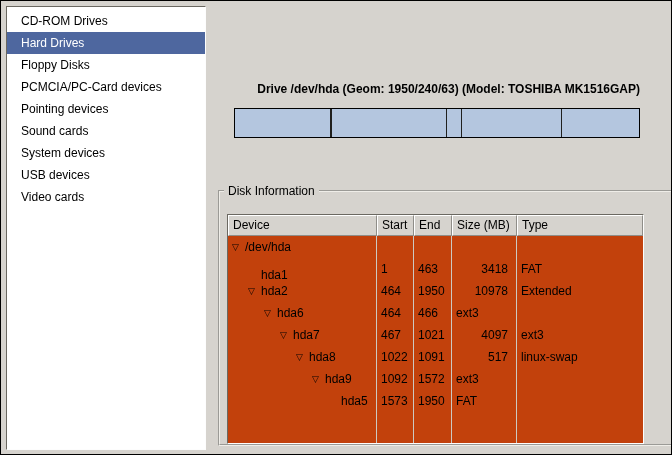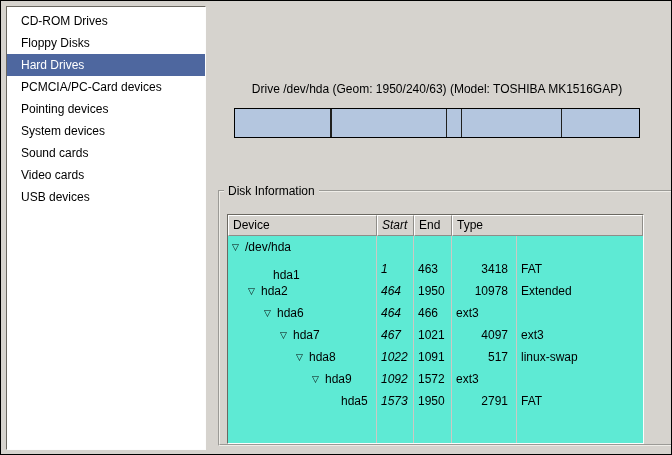--- a/index.html
+++ b/index.html
@@ -7,101 +7,102 @@
     background:var(--window-bg,#d6d3ce);border:1px solid #000;overflow:hidden;
     font-family:"Liberation Sans","DejaVu Sans",sans-serif;font-size:12px;color:#000;}
 
   
   .sidebar{position:absolute;left:5px;top:5px;width:200px;height:444px;box-sizing:border-box;
     background:#fff;border:1px solid;border-color:#6b6861 #fdfdfd #fdfdfd #6b6861;padding-top:3px;}
   .sb-item{height:22px;line-height:22px;padding-left:14px;white-space:nowrap;overflow:hidden;cursor:default;}
   .sb-item.selected{background:var(--selection-bg,#4e679f);color:var(--selection-fg,#fff);}
 
   
-  .drive-title{position:absolute;left:233px;top:81px;width:406px;text-align:center;white-space:nowrap;}
+  .drive-title{position:absolute;left:233px;top:81px;width:406px;text-align:right;white-space:nowrap;font-weight:bold;}
   .drive-bar{position:absolute;left:233px;top:107px;width:406px;height:30px;display:flex;
     box-sizing:border-box;border:1px solid #000;background:var(--partition-fill,#b4c6df);}
   .seg{height:100%;box-sizing:border-box;border-right:1px solid #20201e;background:var(--partition-fill,#b4c6df);}
   .seg:last-child{border-right:none;}
 
   
   fieldset.frame{position:absolute;left:217px;top:183px;width:476px;height:262px;box-sizing:border-box;
     margin:0;padding:0;border:2px groove #efede8;}
   legend.frame-label{margin-left:4px;padding:0 4px;}
 
   
   .table{position:absolute;left:7px;top:16px;width:417px;height:230px;box-sizing:border-box;
-    background:#5eead4;border:1px solid;border-color:#6b6861 #fdfdfd #fdfdfd #6b6861;
+    background:#c2410c;border:1px solid;border-color:#6b6861 #fdfdfd #fdfdfd #6b6861;
     display:flex;flex-direction:column;overflow:hidden;}
   .thead{display:flex;flex:none;height:21px;}
   .th{box-sizing:border-box;flex:none;background:var(--window-bg,#d6d3ce);
     border-top:1px solid #fff;border-left:1px solid #fff;
     border-right:1px solid #8f8d88;border-bottom:1px solid #8f8d88;
     padding-left:4px;line-height:19px;white-space:nowrap;overflow:hidden;cursor:default;}
   .tbody{flex:1;position:relative;overflow:hidden;}
   .tr{display:flex;height:22px;line-height:22px;position:relative;z-index:1;}
   .td{box-sizing:border-box;flex:none;white-space:nowrap;overflow:hidden;}
-  .c-device{width:149px;} .c-start{width:37px;font-style:italic;} .c-end{width:38px;} .c-size{width:65px;}
+  .c-device{width:149px;} .c-start{width:37px;} .c-end{width:38px;} .c-size{width:65px;}
   .c-type{flex:1 1 auto;width:auto;}
   .td.c-device{display:flex;align-items:center;}
   .expander{width:13px;flex:none;font-size:9px;line-height:22px;}
   .td.c-start,.td.c-end,.td.c-type{padding-left:4px;}
   .td.c-size{text-align:right;padding-right:9px;}
   .vline{position:absolute;top:0;bottom:0;width:1px;background:var(--table-grid,#ccc9c3);z-index:0;}
 </style>
 </head>
 <body>
 
 <div class="window">
 
   <div class="sidebar" id="sidebar">
       <div class="sb-item">CD-ROM Drives</div>
+      <div class="sb-item selected">Hard Drives</div>
       <div class="sb-item">Floppy Disks</div>
-      <div class="sb-item selected">Hard Drives</div>
       <div class="sb-item">PCMCIA/PC-Card devices</div>
       <div class="sb-item">Pointing devices</div>
+      <div class="sb-item">Sound cards</div>
       <div class="sb-item">System devices</div>
-      <div class="sb-item">Sound cards</div>
+      <div class="sb-item">USB devices</div>
       <div class="sb-item">Video cards</div>
-      <div class="sb-item">USB devices</div>
     </div>
 
   <div class="drive-title">Drive /dev/hda (Geom: 1950/240/63) (Model: TOSHIBA MK1516GAP)</div>
 
   <div class="drive-bar" id="drive-bar">
       <div class="seg" style="flex: 463 1 0%;"></div>
       <div class="seg" style="flex: 3 1 0%;"></div>
       <div class="seg" style="flex: 555 1 0%;"></div>
       <div class="seg" style="flex: 70 1 0%;"></div>
       <div class="seg" style="flex: 481 1 0%;"></div>
       <div class="seg" style="flex: 378 1 0%;"></div>
     </div>
 
   <fieldset class="frame">
     <legend class="frame-label">Disk Information</legend>
     <div class="table">
       <div class="thead" id="thead">
           <div class="th c-device">Device</div>
           <div class="th c-start">Start</div>
           <div class="th c-end">End</div>
+          <div class="th c-size">Size (MB)</div>
           <div class="th c-type">Type</div>
         </div>
       <div class="tbody" id="tbody">
           <div class="tr">
             <div class="td c-device" style="padding-left: 4px;">
               <span class="expander">▽</span>
               <span>/dev/hda</span>
             </div>
             <div class="td c-start"></div>
             <div class="td c-end"></div>
             <div class="td c-size"></div>
             <div class="td c-type"></div>
           </div>
           <div class="tr">
-            <div class="td c-device" style="padding-left: 32px; margin-top: 12px;">
+            <div class="td c-device" style="padding-left: 20px; margin-top: 12px;">
               <span class="expander"></span>
               <span>hda1</span>
             </div>
             <div class="td c-start">1</div>
             <div class="td c-end">463</div>
             <div class="td c-size">3418</div>
             <div class="td c-type">FAT</div>
           </div>
           <div class="tr">
             <div class="td c-device" style="padding-left: 20px;">
@@ -151,21 +152,20 @@
             <div class="td c-end">1572</div>
             <div class="td c-type">ext3</div>
           </div>
           <div class="tr">
             <div class="td c-device" style="padding-left: 100px;">
               <span class="expander"></span>
               <span>hda5</span>
             </div>
             <div class="td c-start">1573</div>
             <div class="td c-end">1950</div>
-            <div class="td c-size">2791</div>
             <div class="td c-type">FAT</div>
           </div>
           <div class="vline" style="left: 148px;"></div>
           <div class="vline" style="left: 185px;"></div>
           <div class="vline" style="left: 223px;"></div>
           <div class="vline" style="left: 288px;"></div>
         </div>
     </div>
   </fieldset>
 

